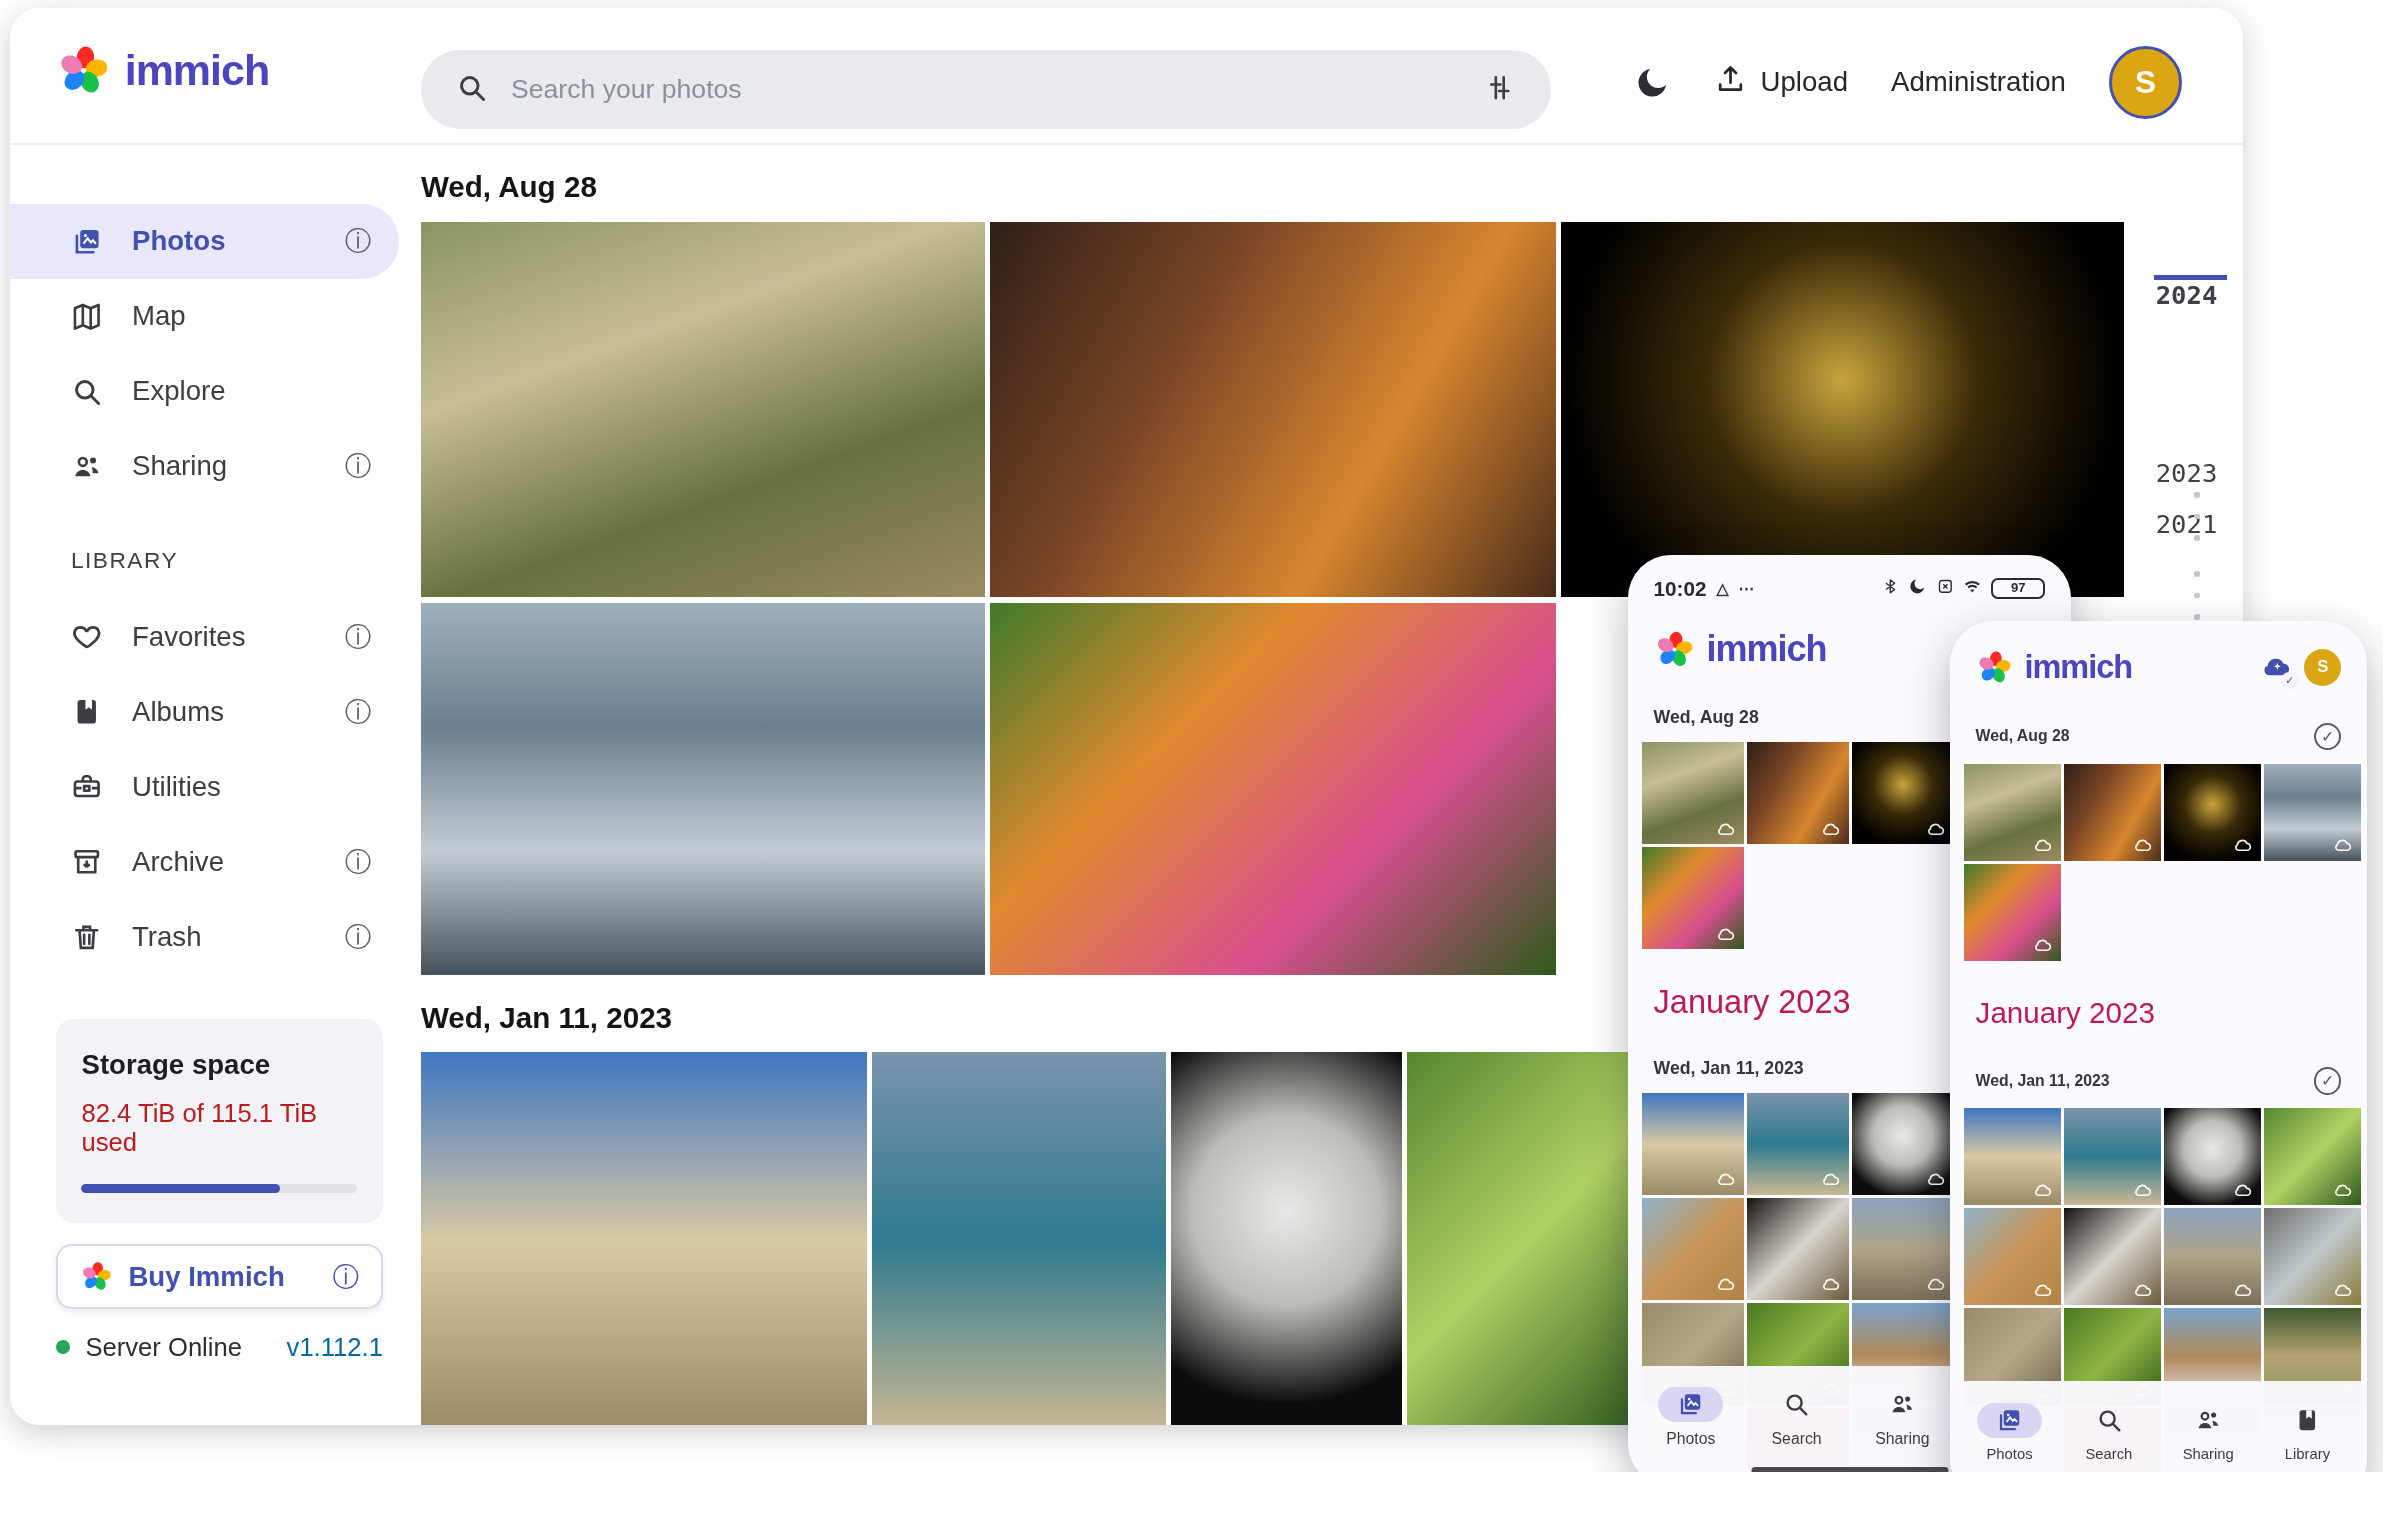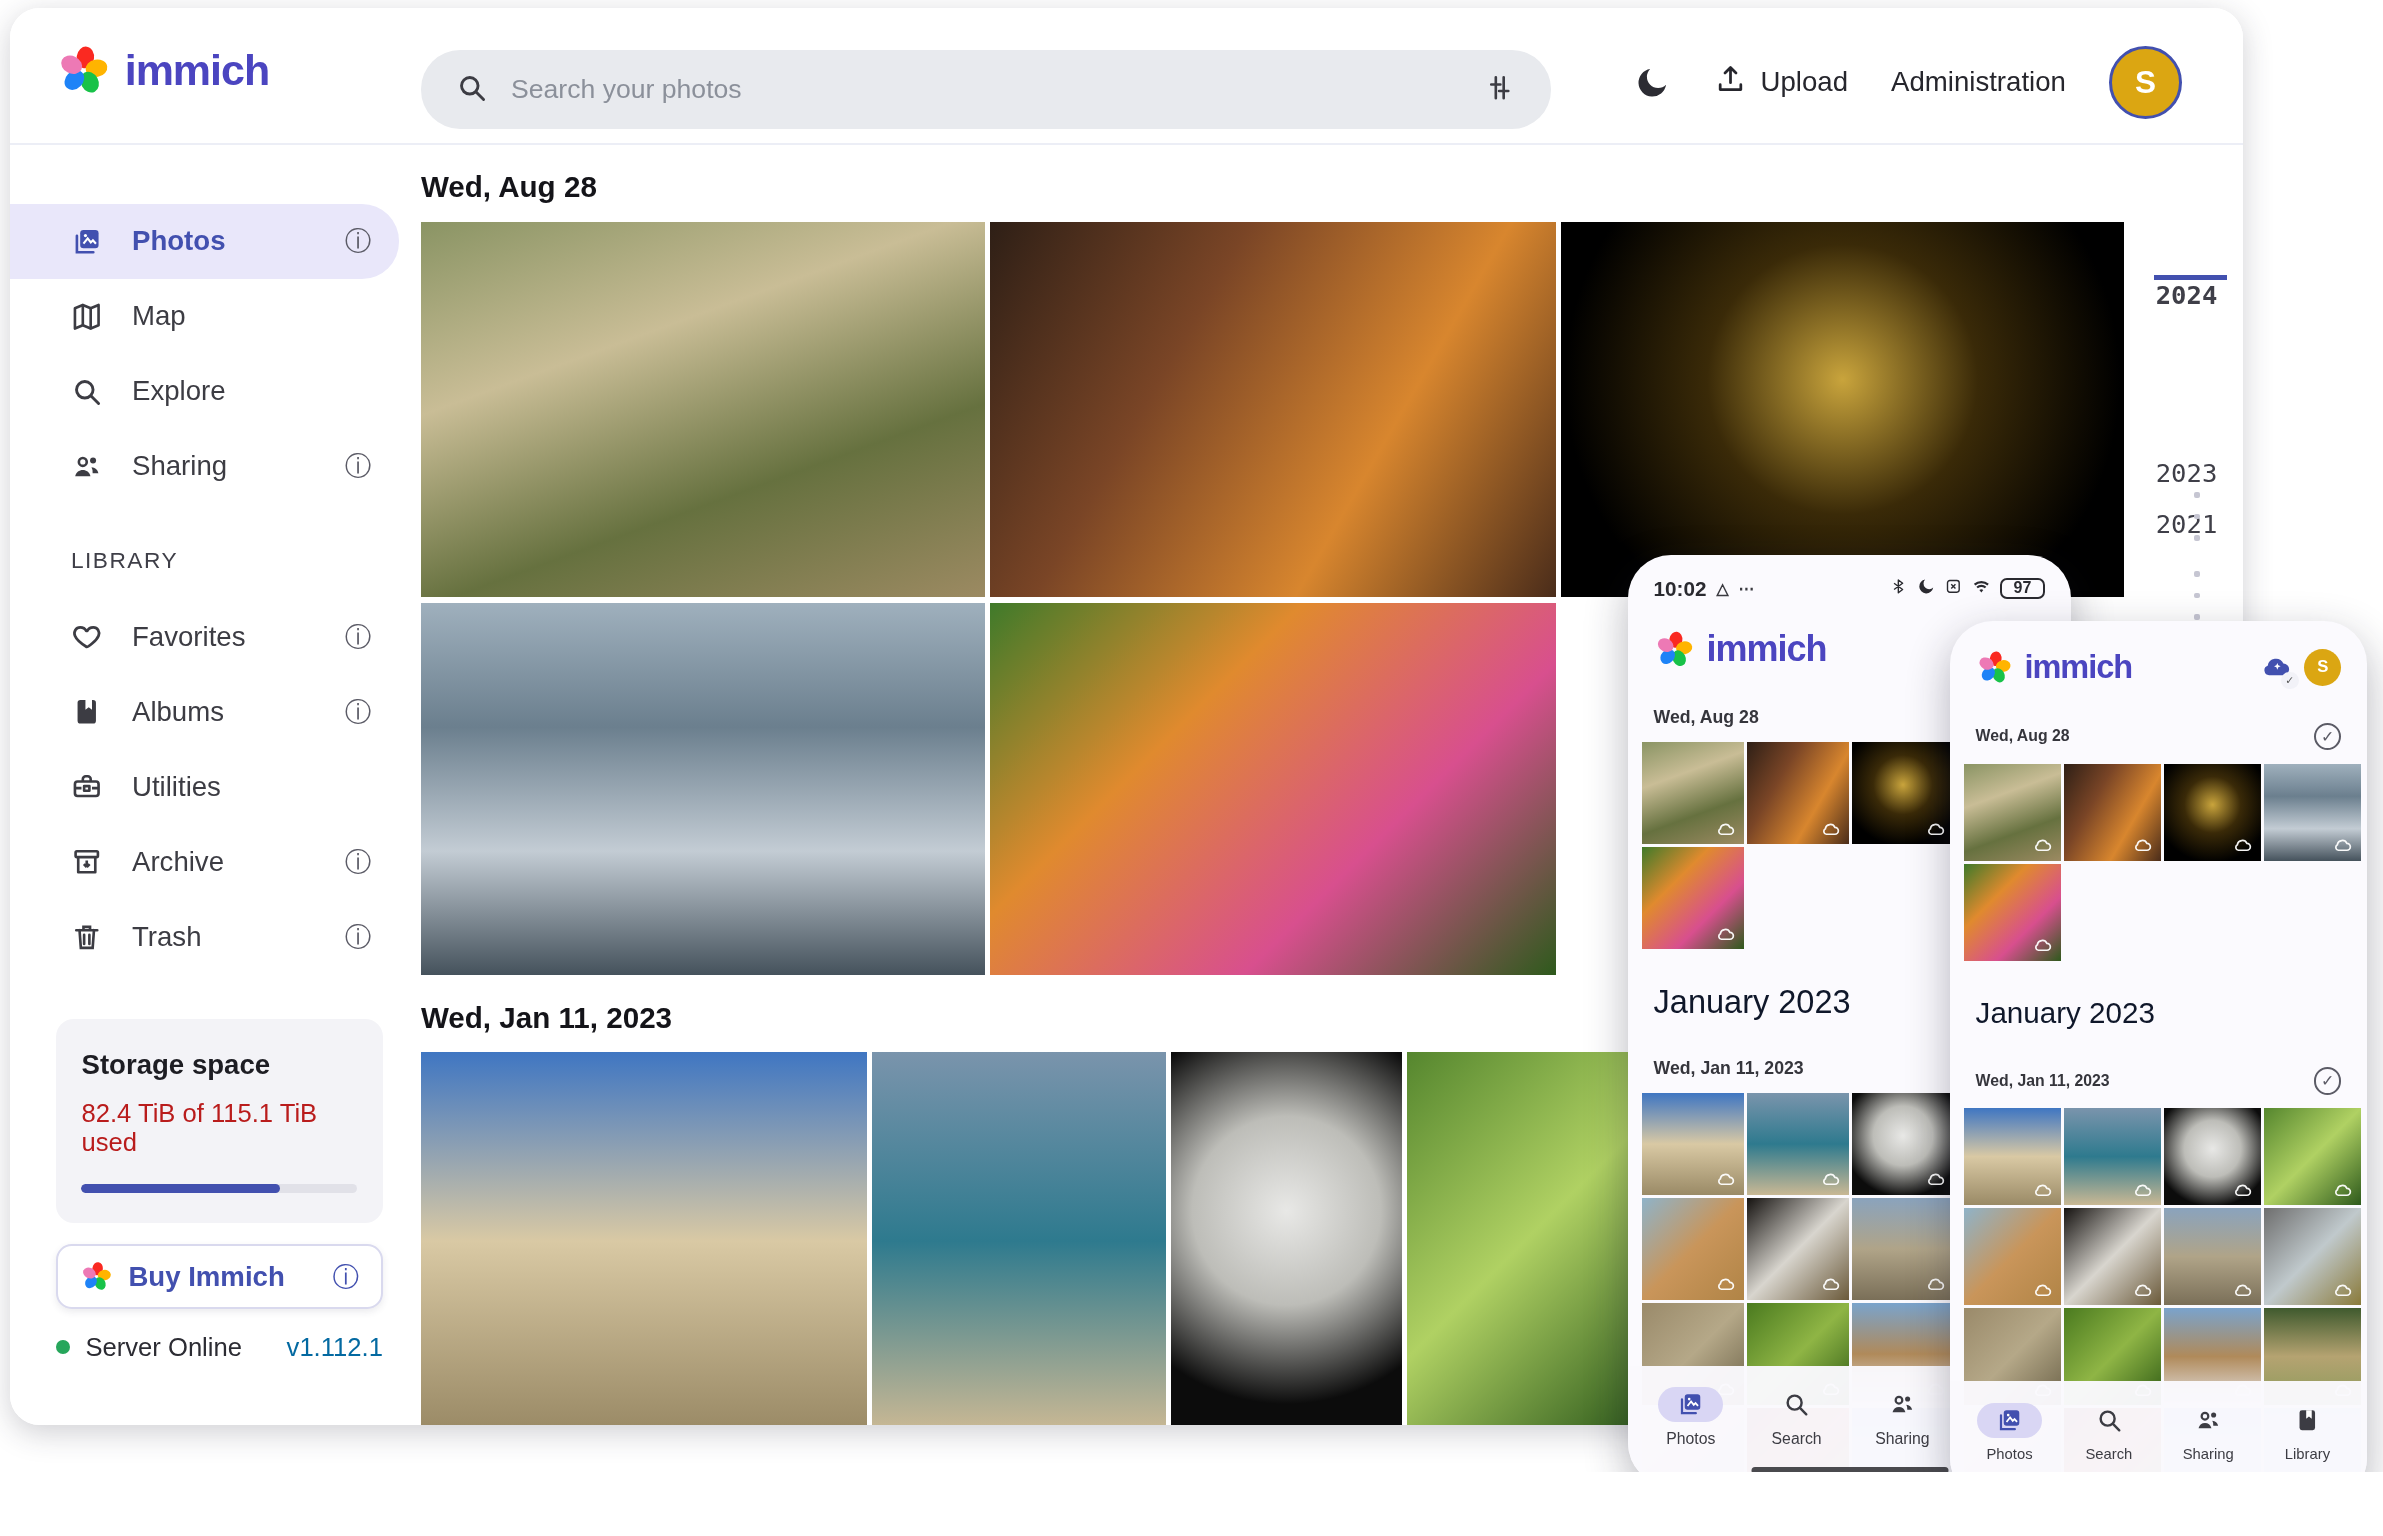--- a/index.html
+++ b/index.html
@@ -73,40 +73,40 @@
   
   .phone { position:absolute; background:#fbfafe; border-radius:43px; box-shadow:0 15.8px 43px rgba(30,30,50,.32);
            overflow:hidden; }
   .phone1 { left:1628px; top:555px; width:443px; height:931px; z-index:2; }
   .phone2 { left:1950px; top:621px; width:417px; height:880px; z-index:3; }
   .p-status { display:flex; align-items:center; justify-content:space-between; padding:21.7px 25.6px 0 25.6px; color:#2a2a30; }
   .p-time { font-size:20.7px; font-weight:600; display:flex; align-items:center; gap:9.9px; }
   .p-time .mini { font-size:15.8px; color:#3a3a40; }
   .p-sicons { display:flex; align-items:center; gap:8.9px; color:#2a2a30; }
   .p-sicons svg { width:18.7px; height:18.7px; }
-  .p-batt { font-size:16px; border:2px solid #2a2a30; border-radius:6.9px; padding:0 12px; line-height:16.7px; font-weight:600; }
+  .p-batt { font-size:13px; border:2px solid #2a2a30; border-radius:6.9px; padding:0 18px; line-height:16.7px; font-weight:600; }
   .ibatt { width:29.6px; height:13.8px; background:#1a1a1a; border-radius:3.9px; position:relative; }
   .ibatt:after { content:""; position:absolute; right:-4.9px; top:3.9px; width:3px; height:5.9px; background:#1a1a1a; border-radius:0 2px 2px 0; }
   .sigbars { display:flex; align-items:flex-end; gap:2px; }
   .sigbars i { width:3.9px; background:#1a1a1a; border-radius:1px; }
   .p-head { display:flex; align-items:center; padding:27.6px 25.6px 0 25.6px; gap:11.8px; }
   .p-wordmark { font-size:36px; font-weight:700; color:#4b45c0; letter-spacing:-1px; flex:1; }
   .phone2 .p-wordmark { font-size:32.5px; }
   .cloudsync { position:relative; display:inline-flex; }
   .cloudsync .badge { position:absolute; right:-5.9px; bottom:-3.9px; width:17.7px; height:17.7px; border-radius:50%;
                       background:#f2f2f8; color:#555; font-size:10.8px; display:flex; align-items:center; justify-content:center; }
   .p-avatar { width:37px; height:37px; border-radius:50%; background:#dba612; color:#fff; font-size:16.7px; font-weight:700;
               display:flex; align-items:center; justify-content:center; cursor:pointer; }
   .p-daterow { display:flex; align-items:center; padding:37px 25.6px 0 25.6px; }
   .p-date { flex:1; font-size:17.7px; font-weight:600; color:#35353c; }
   .phone2 .p-date { font-size:15.8px; }
   .checkcircle { width:27.6px; height:27.6px; border:2px solid #5b5b66; border-radius:50%; color:#5b5b66;
                  display:flex; align-items:center; justify-content:center; font-size:15.8px; cursor:pointer; }
   .p-grid { display:grid; gap:3px; padding:13.8px 0 0 13.8px; }
-  .p-month { padding:35px 25.6px 0 25.6px; font-size:32.5px; font-weight:500; color:#0f172a; }
+  .p-month { padding:35px 25.6px 0 25.6px; font-size:32.5px; font-weight:500; color:#be185d; }
   .phone2 .p-month { font-size:29.6px; }
   .p-nav { position:absolute; left:0; right:0; bottom:0; height:120px; background:rgba(250,249,253,.97);
            display:grid; grid-template-columns:repeat(4,1fr); align-items:center; padding:0 9.9px 17.7px 9.9px; }
   .pnav-item { display:flex; flex-direction:column; align-items:center; gap:7.9px; cursor:pointer; color:#3c3c43; }
   .pnav-item svg { width:26.6px; height:26.6px; }
   .pnav-pill { display:flex; align-items:center; justify-content:center; width:65px; height:35px; border-radius:19.7px; }
   .pnav-item.active .pnav-pill { background:#d9d6f4; color:#4250af; }
   .pnav-label { font-size:15.8px; }
   .phone2 .pnav-label { font-size:14.8px; }
   .home-bar { position:absolute; left:50%; transform:translateX(-50%); bottom:11.8px; height:6.9px; border-radius:3.9px; background:#2e2e31; }

